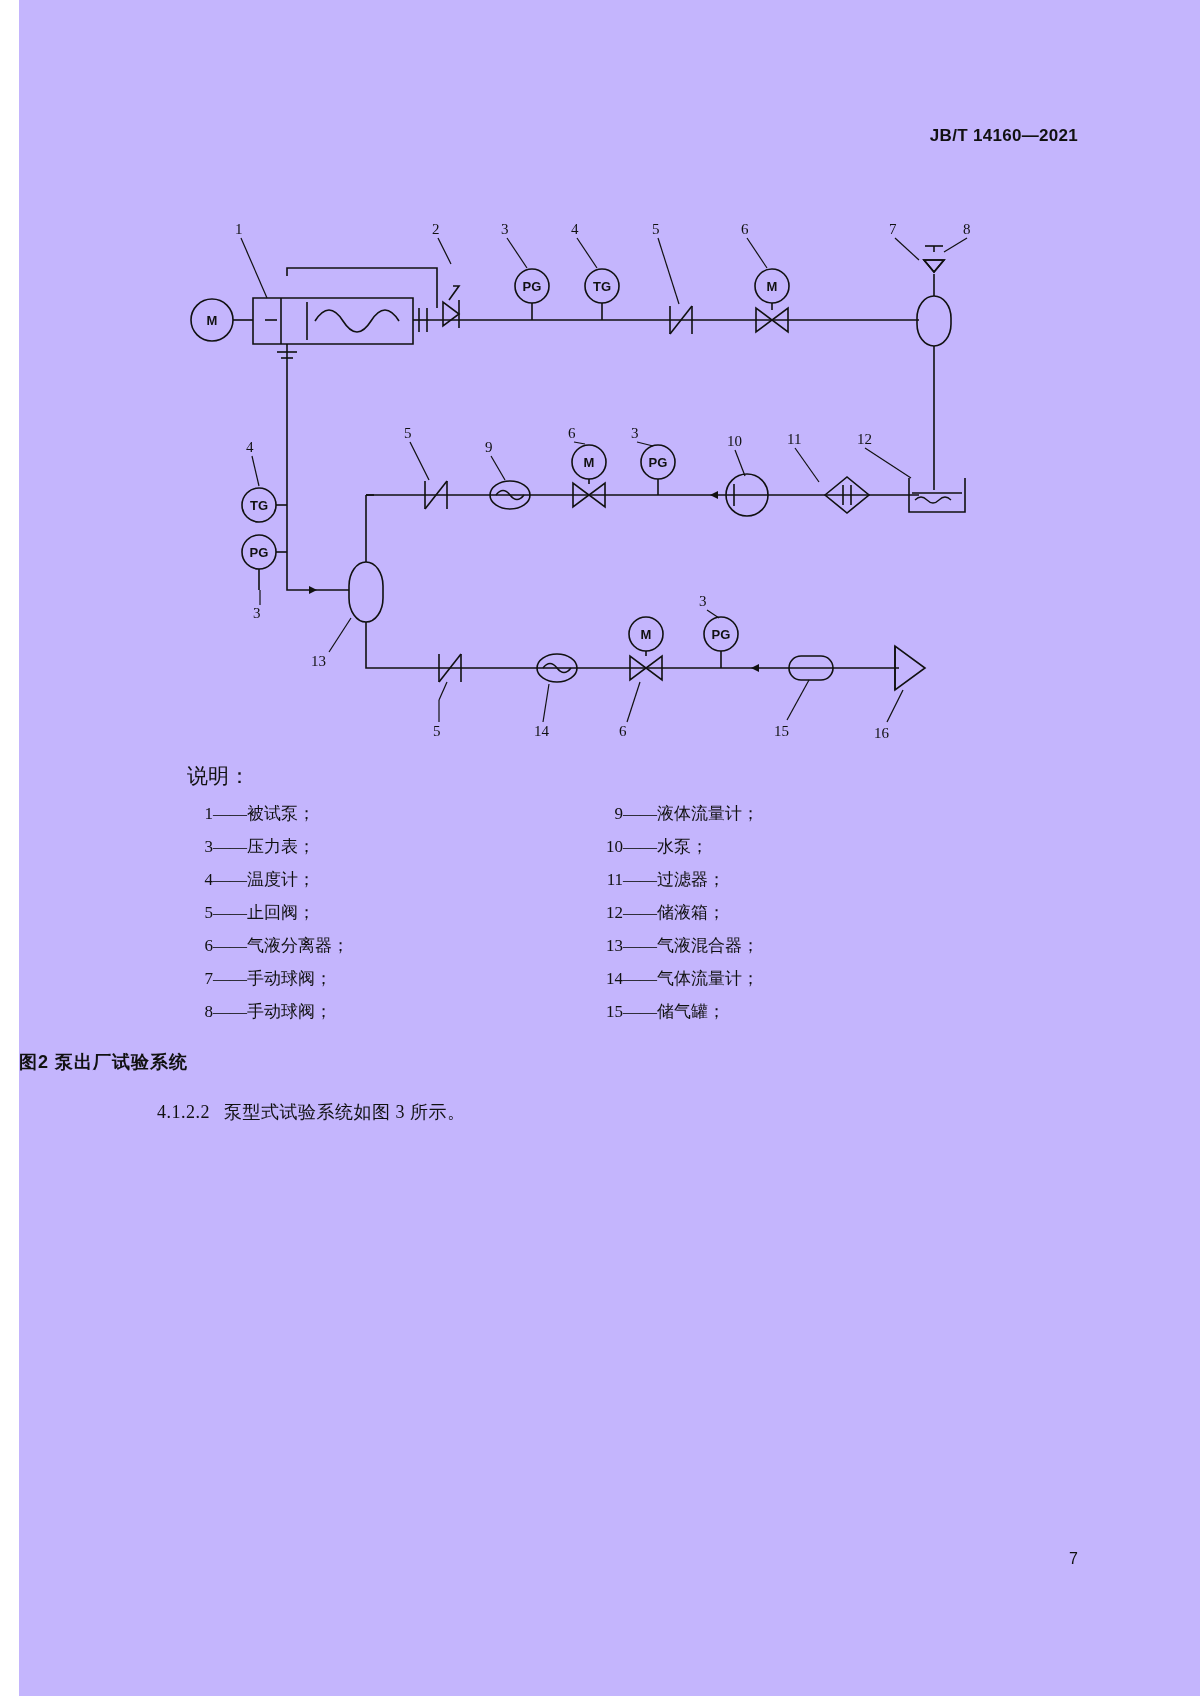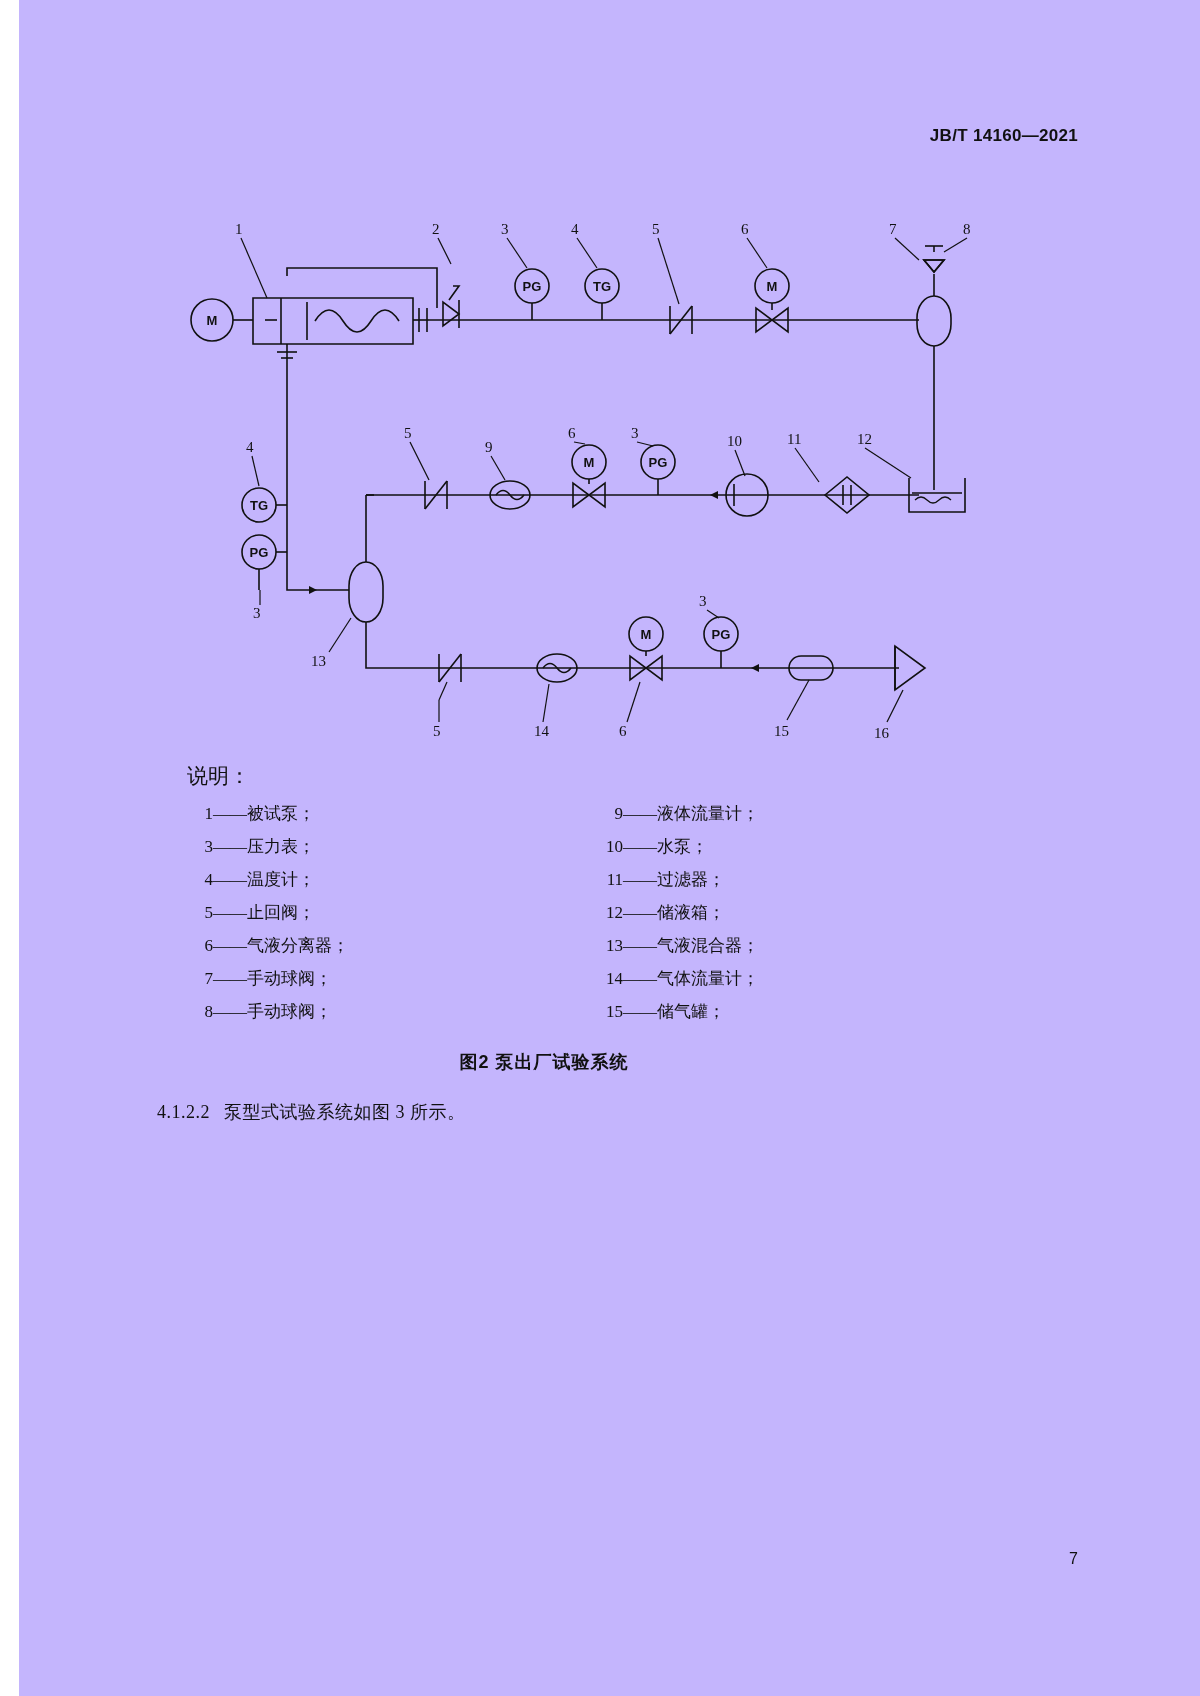--- a/index.html
+++ b/index.html
@@ -68,21 +68,21 @@
   .legend-col.right { left: 410px; width: 320px; }
   .legend-item { white-space: nowrap; }
   .legend-item .num { display:inline-block; min-width: 26px; text-align: right; }
 
   
   .caption {
     position: absolute;
     top: 1050px;
     left: 0;
     width: 1050px;
-    text-align: center;
+    text-align: left;
     font-family: "Liberation Sans", sans-serif;
     font-weight: bold;
     font-size: 18px;
     letter-spacing: 1px;
     color: #111;
   }
   
   .para {
     position: absolute;
     top: 1100px;

